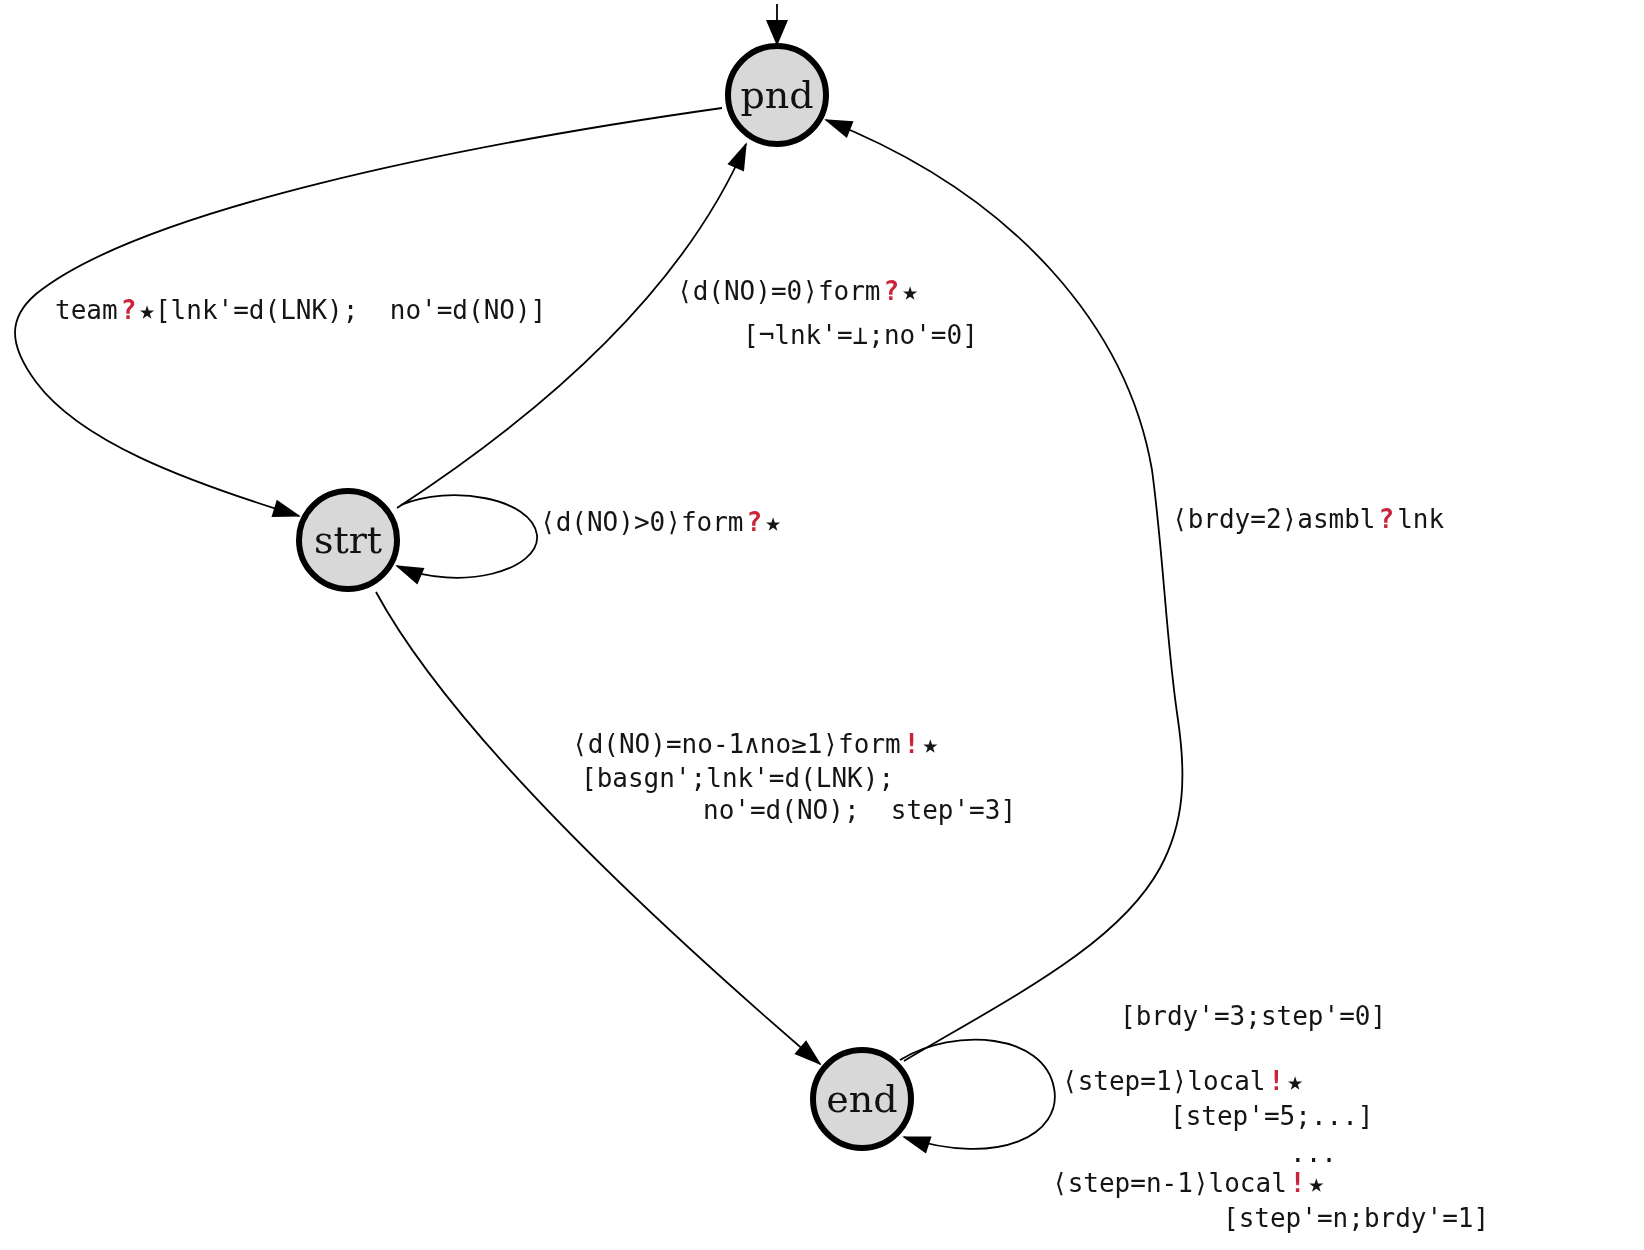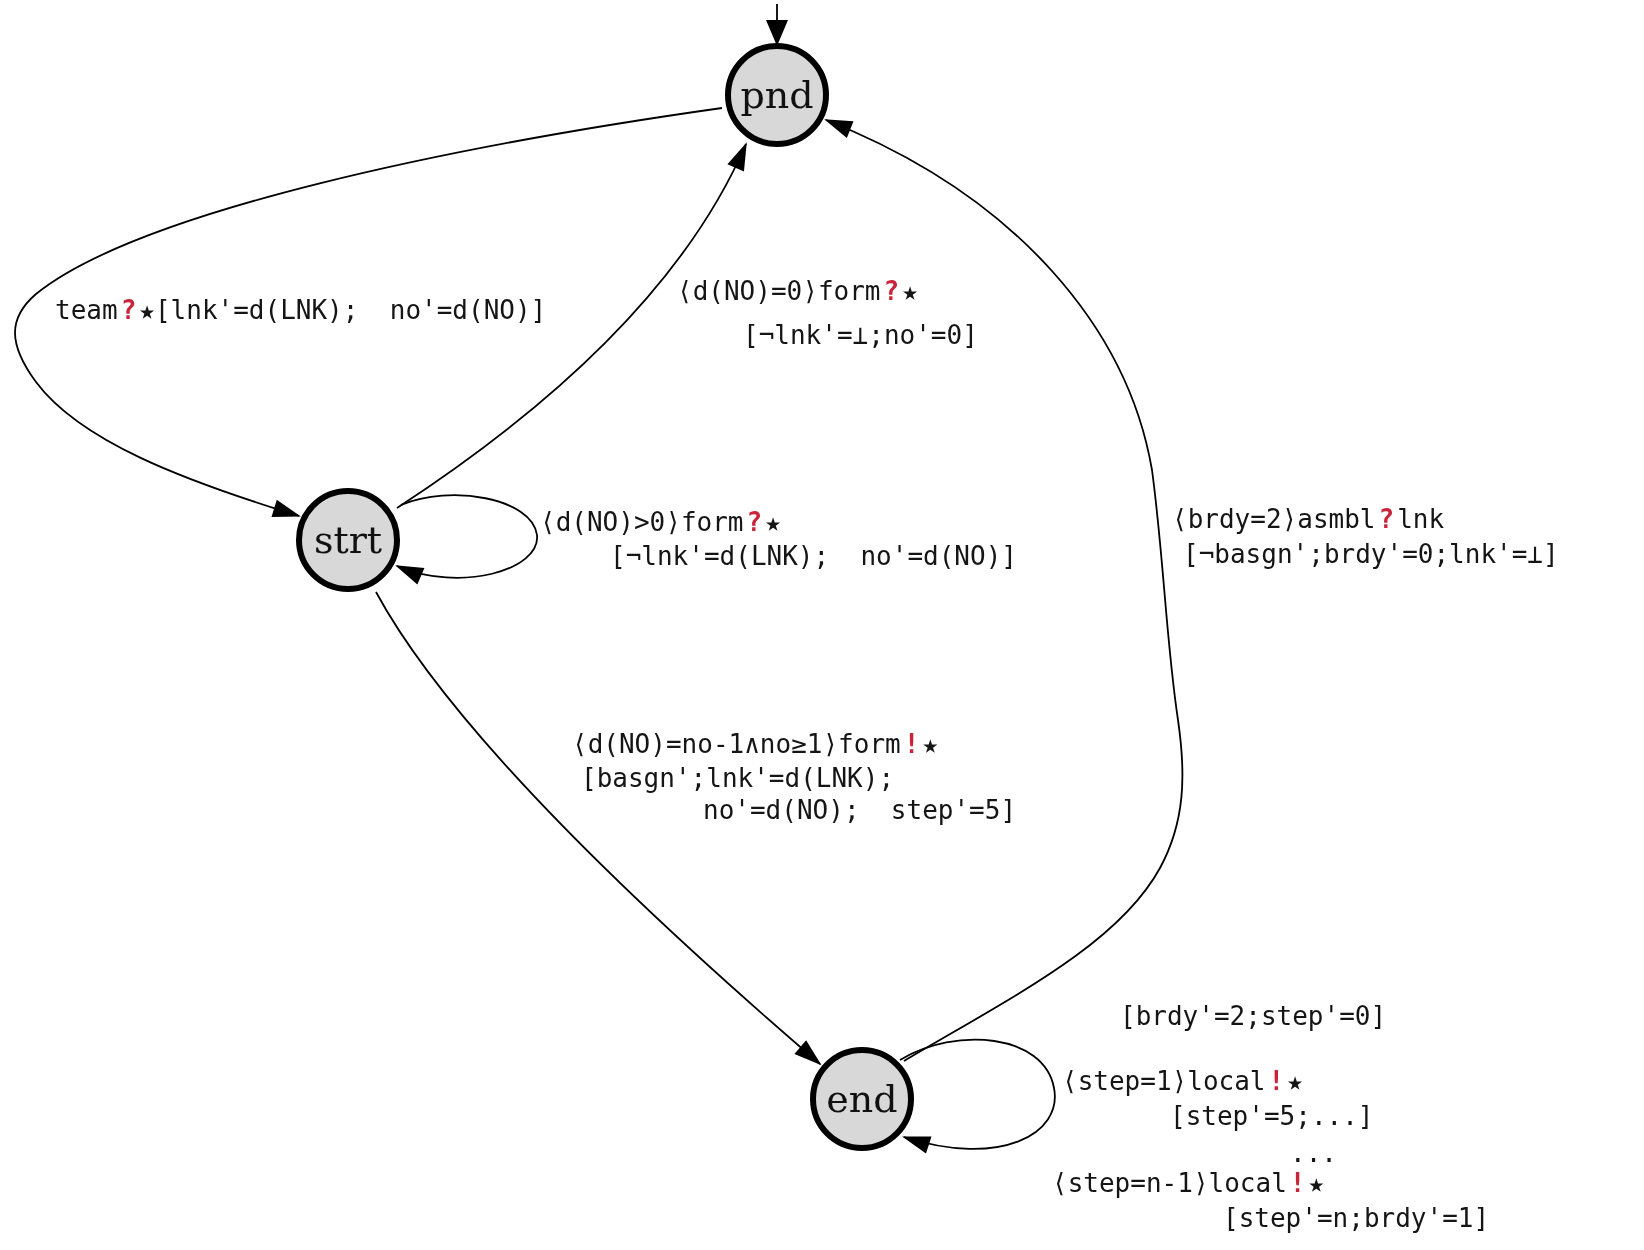--- a/index.html
+++ b/index.html
@@ -55,29 +55,27 @@
       <text class="statetxt" x="862" y="1099" text-anchor="middle" dy="0.35em">end</text>
     </g>
   </svg>
 
   <div class="lbl" style="left:55px;top:293px"><span class="">team</span><span class="red">?</span><span class="star">★</span><span class="">[lnk'=d(LNK);  no'=d(NO)]</span></div>
 
   <div class="lbl" style="left:677px;top:274px"><span class="">⟨d(NO)=0⟩form</span><span class="red">?</span><span class="star">★</span></div>
   <div class="lbl" style="left:743px;top:318px"><span class="">[¬lnk'=⊥;no'=0]</span></div>
 
   <div class="lbl" style="left:540px;top:505px"><span class="">⟨d(NO)&gt;0⟩form</span><span class="red">?</span><span class="star">★</span></div>
-  <div class="lbl" style="left:610px;top:539px"><span class="">[¬lnk'=d(LNK);  no'=d(NO)]</span></div>
 
   <div class="lbl" style="left:572px;top:727px"><span class="">⟨d(NO)=no-1∧no≥1⟩form</span><span class="red">!</span><span class="star">★</span></div>
   <div class="lbl" style="left:581px;top:761px"><span class="">[basgn';lnk'=d(LNK);</span></div>
-  <div class="lbl" style="left:703px;top:793px"><span class="">no'=d(NO);  step'=5]</span></div>
+  <div class="lbl" style="left:703px;top:793px"><span class="">no'=d(NO);  step'=3]</span></div>
 
   <div class="lbl" style="left:1172px;top:502px"><span class="">⟨brdy=2⟩asmbl</span><span class="red">?</span><span class="">lnk</span></div>
-  <div class="lbl" style="left:1183px;top:537px"><span class="">[¬basgn';brdy'=0;lnk'=⊥]</span></div>
 
-  <div class="lbl" style="left:1120px;top:999px"><span class="">[brdy'=2;step'=0]</span></div>
+  <div class="lbl" style="left:1120px;top:999px"><span class="">[brdy'=3;step'=0]</span></div>
   <div class="lbl" style="left:1062px;top:1064px"><span class="">⟨step=1⟩local</span><span class="red">!</span><span class="star">★</span></div>
   <div class="lbl" style="left:1170px;top:1099px"><span class="">[step'=5;...]</span></div>
   <div class="lbl" style="left:1290px;top:1136px"><span class="">...</span></div>
   <div class="lbl" style="left:1052px;top:1166px"><span class="">⟨step=n-1⟩local</span><span class="red">!</span><span class="star">★</span></div>
   <div class="lbl" style="left:1223px;top:1201px"><span class="">[step'=n;brdy'=1]</span></div>
 
 </div>
 
 </body></html>

